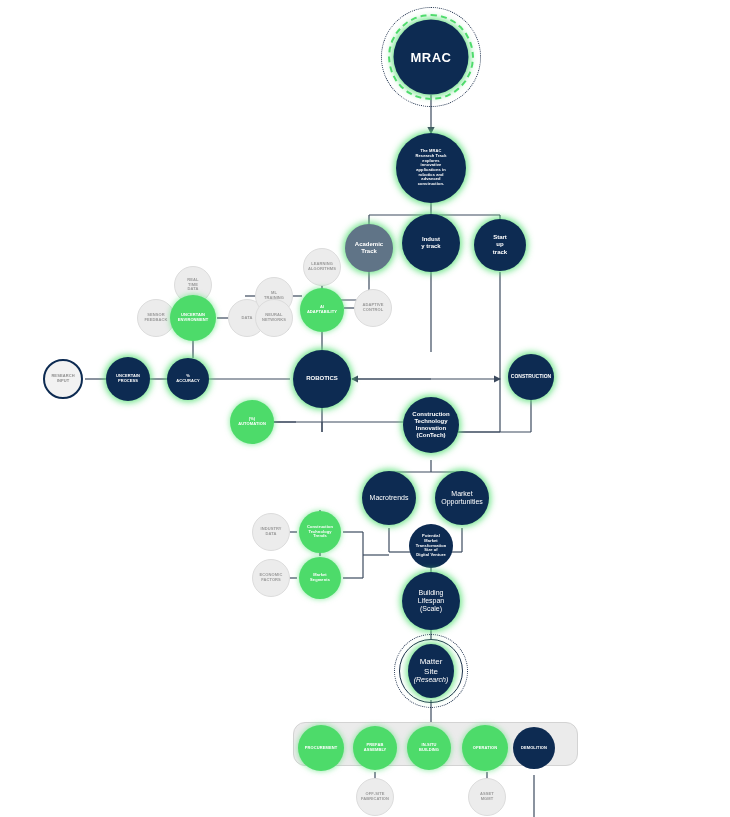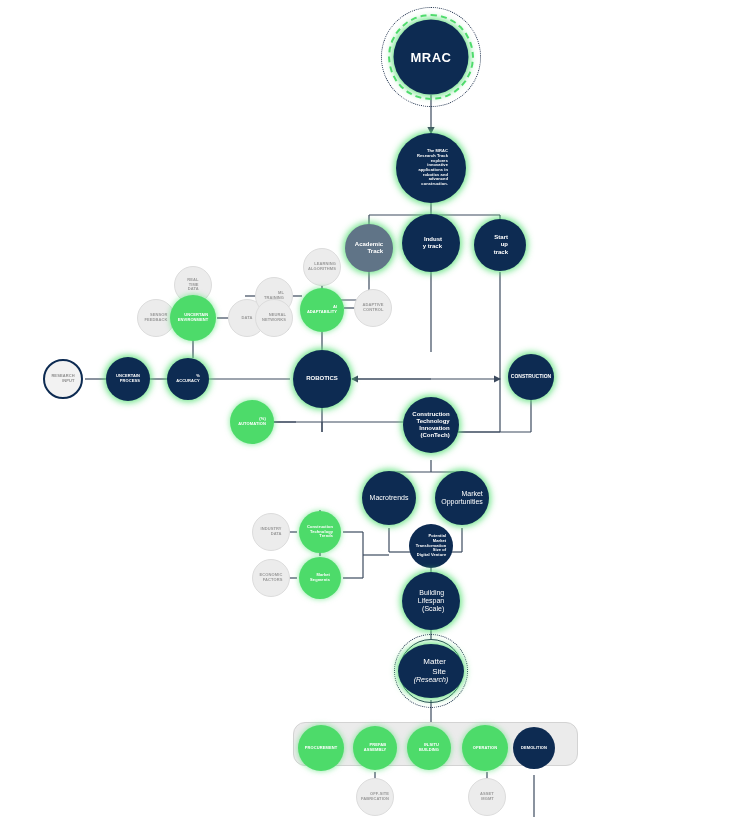--- a/index.html
+++ b/index.html
@@ -11,21 +11,21 @@
     overflow: hidden;
     position: relative;
   }
   #canvas { position: absolute; inset: 0; width: 730px; height: 817px; }
   svg.links { position: absolute; left: 0; top: 0; width: 730px; height: 817px; pointer-events: none; }
 
   .node {
     position: absolute;
     border-radius: 50%;
     display: flex; align-items: center; justify-content: center;
-    text-align: right;
+    text-align: center;
     line-height: 1.18;
     transform: translate(-50%, -50%);
     white-space: pre-line;
     padding: 18px;
   }
   .navy {
     background: #0d2b52; color: #ffffff;
     box-shadow: 0 0 6px 2px rgba(90,225,120,0.85);
   }
   .navy-plain { background: #0d2b52; color: #ffffff; }
@@ -230,21 +230,21 @@
 Trends</div>
   <div class="node green t4" style="left:320px;top:578px;width:42px;height:42px;">Market
 Segments</div>
 
   <div class="node navy t7" style="left:431px;top:601px;width:58px;height:58px;">Building
 Lifespan
 (Scale)</div>
 
   <div class="ring-dotted" style="left:431px;top:671px;width:74px;height:74px;"></div>
   <div class="ring-solid" style="left:431px;top:671px;width:64px;height:64px;"></div>
-  <div class="node navy" style="left:431px;top:671px;width:66px;height:54px;flex-direction:column;">
+  <div class="node navy" style="left:431px;top:671px;width:46px;height:54px;flex-direction:column;">
     <span class="t8">Matter Site</span>
     <span class="t7 ital">(Research)</span>
   </div>
 
   <div class="lifecycle-bar" style="left:293px;top:722px;width:285px;height:44px;"></div>
   <div class="node green t4" style="left:321px;top:748px;width:46px;height:46px;">PROCUREMENT</div>
   <div class="node green t4" style="left:375px;top:748px;width:44px;height:44px;">PREFAB
 ASSEMBLY</div>
   <div class="node green t4" style="left:429px;top:748px;width:44px;height:44px;">IN-SITU
 BUILDING</div>

